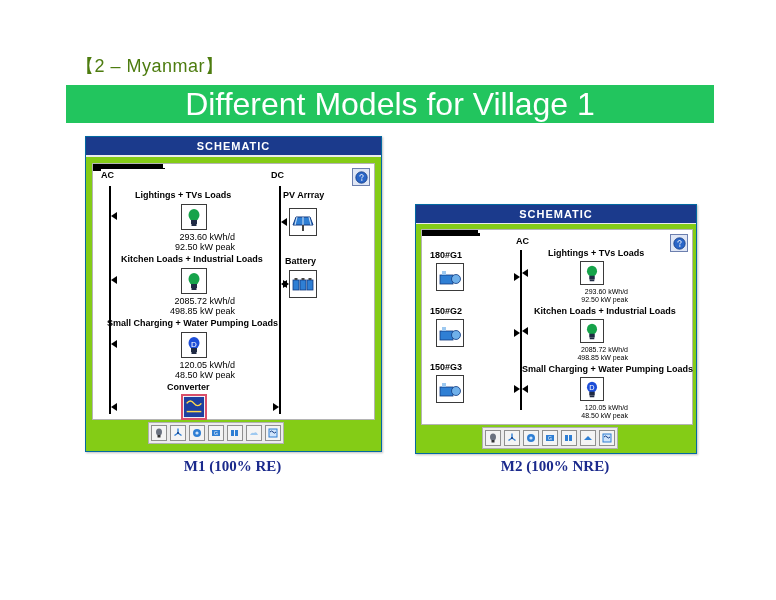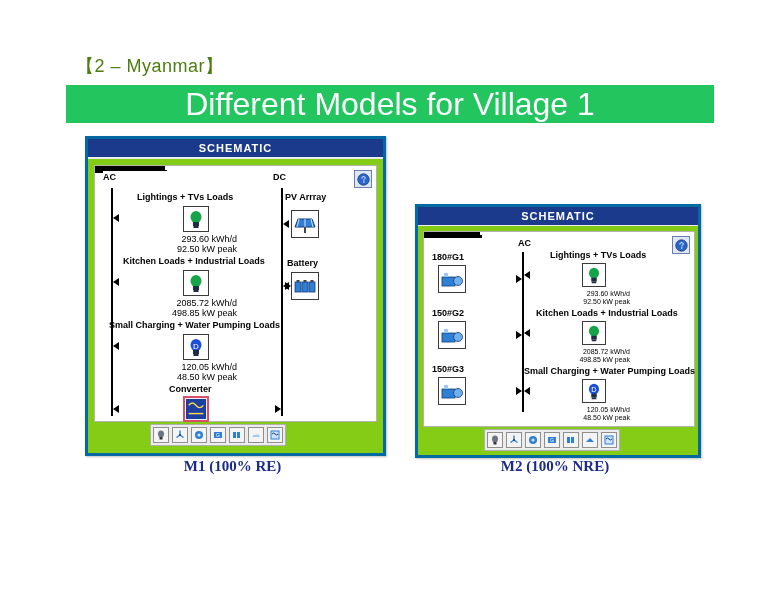--- a/index.html
+++ b/index.html
@@ -38,21 +38,21 @@
   .title-band .title-text {
     font-family: Liberation Sans, sans-serif;
     font-size: 32px;
     color: #ffffff;
   }
 
   
   .panel {
     position: absolute;
     background: #ececec;
-    border: 3px solid #0369a1;
+    border: 1px solid #0369a1;
     box-shadow: 1px 1px 2px rgba(0,0,0,0.25);
   }
   .panel-header {
     background: #1b3a8c;
     color: #ffffff;
     text-align: center;
     font-size: 11px;
     font-weight: bold;
     letter-spacing: 1px;
     padding: 3px 0 3px 0;

